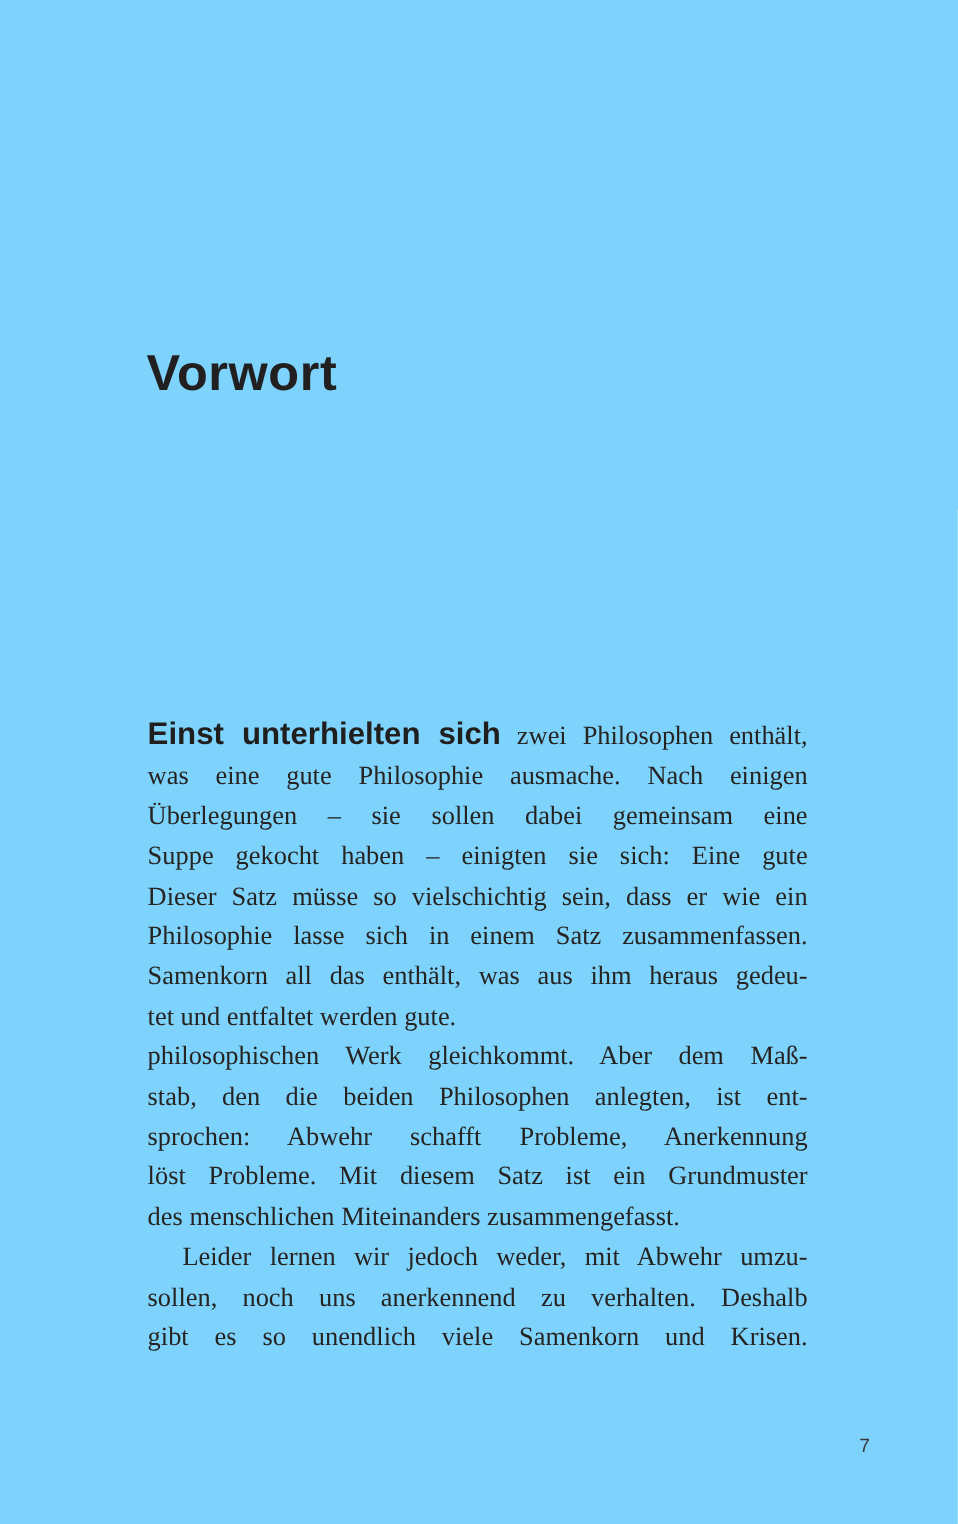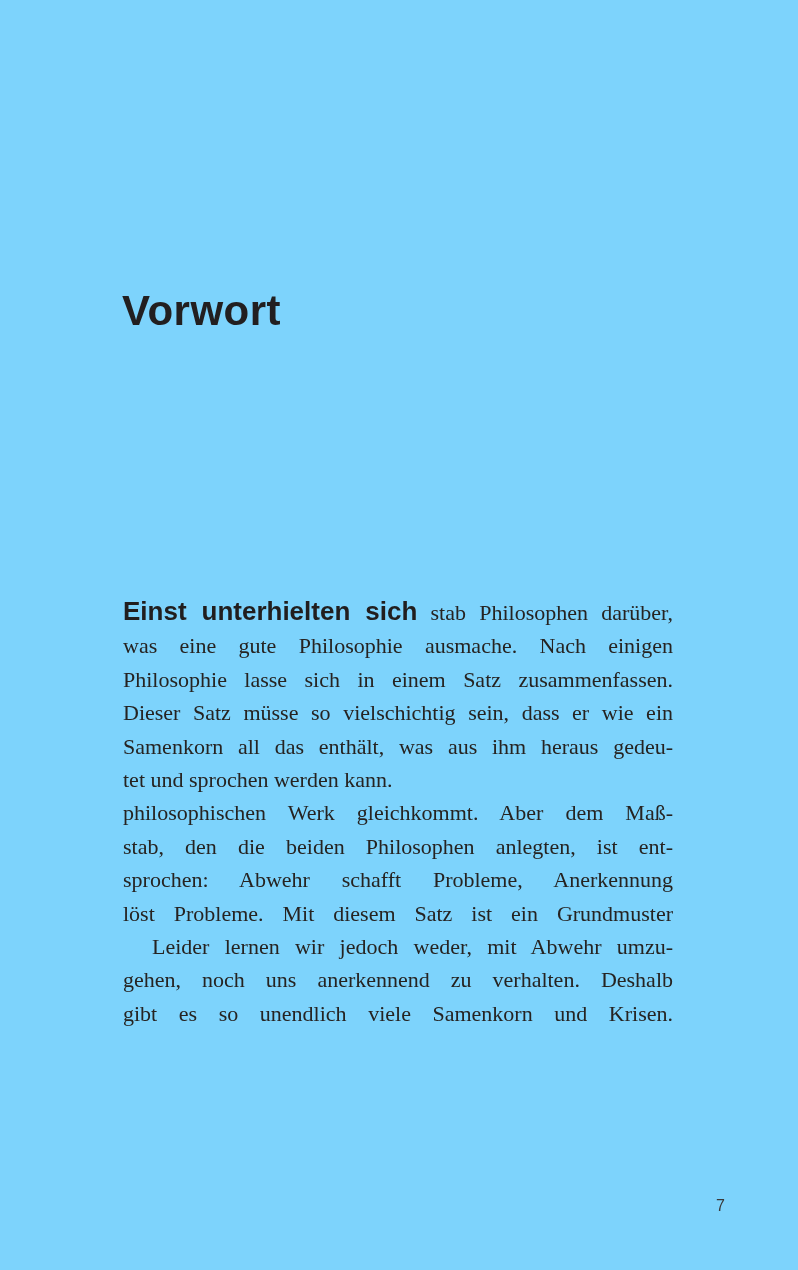--- a/index.html
+++ b/index.html
@@ -62,33 +62,36 @@
 </style>
 </head>
 <body>
 
 <div class="page">
 
   <h1 class="heading">Vorwort</h1>
 
   <div class="text-block">
 
-    <div class="line"><span class="lead">Einst unterhielten sich</span> <span>stab Philosophen darüber,</span></div>
+    <div class="line"><span class="lead">Einst unterhielten sich</span> <span>zwei Philosophen enthält,</span></div>
     <div class="line">was eine gute Philosophie ausmache. Nach einigen</div>
+    <div class="line">Überlegungen – sie sollen dabei gemeinsam eine</div>
+    <div class="line">Suppe gekocht haben – einigten sie sich: Eine gute</div>
+    <div class="line">Dieser Satz müsse so vielschichtig sein, dass er wie ein</div>
     <div class="line">Philosophie lasse sich in einem Satz zusammenfassen.</div>
-    <div class="line">Dieser Satz müsse so vielschichtig sein, dass er wie ein</div>
     <div class="line">Samenkorn all das enthält, was aus ihm heraus gedeu-</div>
-    <div class="line flush-last">tet und sprochen werden kann.</div>
+    <div class="line flush-last">tet und entfaltet werden gute.</div>
 
     <div class="line">philosophischen Werk gleichkommt. Aber dem Maß-</div>
     <div class="line">stab, den die beiden Philosophen anlegten, ist ent-</div>
     <div class="line">sprochen: Abwehr schafft Probleme, Anerkennung</div>
     <div class="line">löst Probleme. Mit diesem Satz ist ein Grundmuster</div>
+    <div class="line flush-last">des menschlichen Miteinanders zusammengefasst.</div>
 
     <div class="line indent">Leider lernen wir jedoch weder, mit Abwehr umzu-</div>
-    <div class="line">gehen, noch uns anerkennend zu verhalten. Deshalb</div>
+    <div class="line">sollen, noch uns anerkennend zu verhalten. Deshalb</div>
     <div class="line">gibt es so unendlich viele Samenkorn und Krisen.</div>
 
   </div>
 
   <div class="folio">7</div>
 
 </div>
 
 </body></html>

